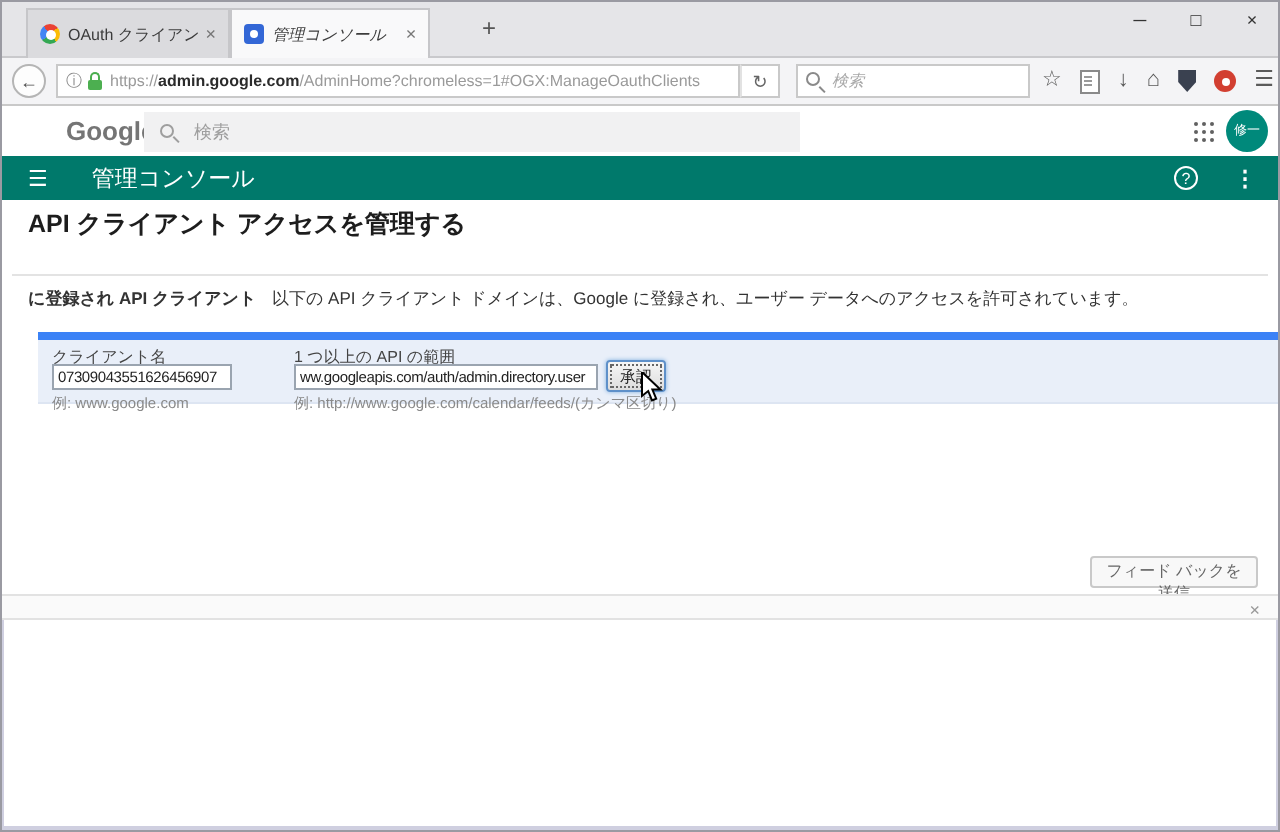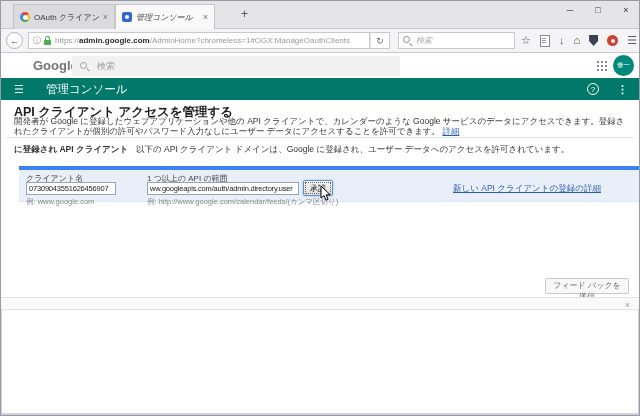--- a/index.html
+++ b/index.html
@@ -165,43 +165,38 @@
   <span class="hamb">☰</span>
   <span class="appbar-title">管理コンソール</span>
   <span class="appbar-right">
     <span class="helpicon">?</span>
     <span class="overflow">⋮</span>
   </span>
 </div>
 
 <div class="content">
   <h1 class="page-title">API クライアント アクセスを管理する</h1>
-  <div class="desc">
-    <span>開発者が Google に登録したウェブアプリケーションや他の API クライアントで、カレンダーのような Google サービスのデータにアクセスできます。登録されたクライアントが個別の許可やパスワード入力なしにユーザー データにアクセスすることを許可できます。</span>
-    <a class="inline-link" href="#">詳細</a>
-  </div>
   <div class="divider"></div>
   <div class="section-row">
     <span class="section-label">に登録され API クライアント</span>
     <span class="section-desc">以下の API クライアント ドメインは、Google に登録され、ユーザー データへのアクセスを許可されています。</span>
   </div>
   <div class="client-row">
     <span class="fld-label" style="left:7px;top:3px;">クライアント名</span>
     <input class="txtinput" style="left: 7px; top: 12px; width: 90px;" readonly="" value="07309043551626456907">
     <span class="fld-example" style="left:7px;top:27px;">例: www.google.com</span>
 
     <span class="fld-label" style="left:128px;top:3px;">1 つ以上の API の範囲</span>
     <input class="txtinput" style="left: 128px; top: 12px; width: 152px;" readonly="" value="ww.googleapis.com/auth/admin.directory.user">
     <span class="fld-example" style="left:128px;top:27px;">例: http://www.google.com/calendar/feeds/(カンマ区切り)</span>
 
     <button class="approve-btn">承認</button>
     <svg class="cursor" width="12" height="16" viewBox="0 0 12 16">
       <polygon points="1,0 1,12 4.1,9.5 6,14.2 8.1,13.3 6.2,8.8 10.2,8.8" fill="#fff" stroke="#000" stroke-width="1"></polygon>
     </svg>
-    <a class="row-link" href="#">新しい API クライアントの登録の詳細</a>
   </div>
   <button class="feedback-btn">フィード バックを送信</button>
 </div>
 
 <div class="strip">
   <span class="strip-close">×</span>
 </div>
 <div class="bpanel"></div>
 
 </body></html>

